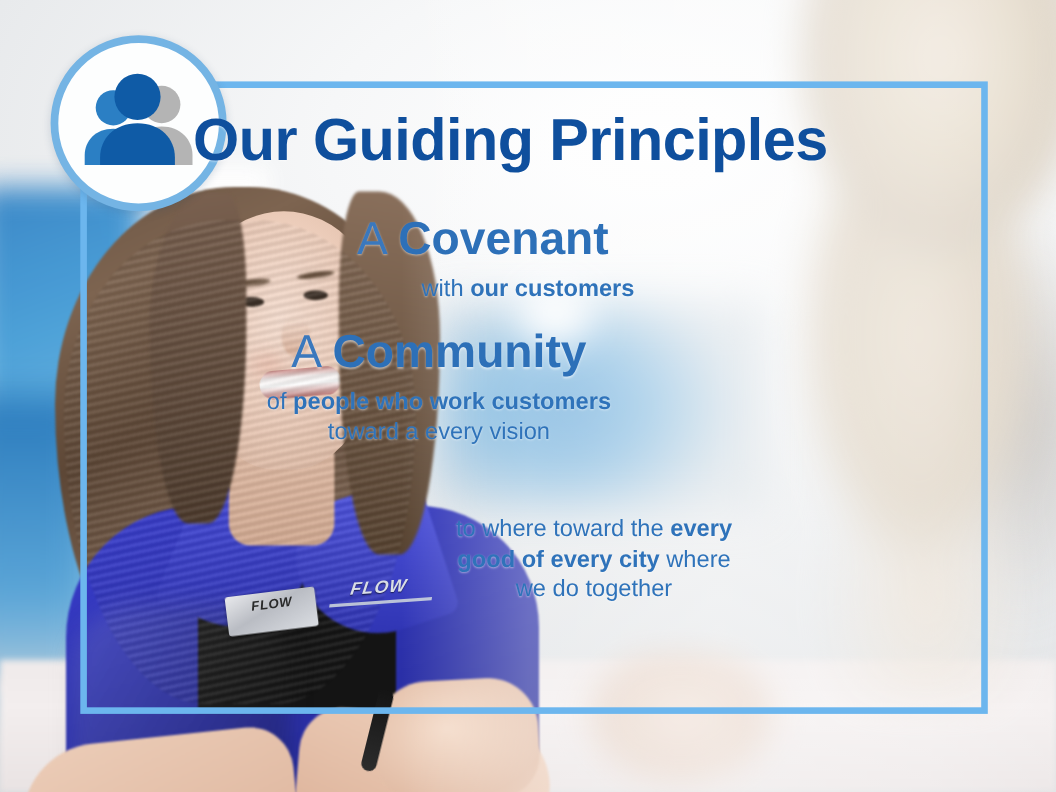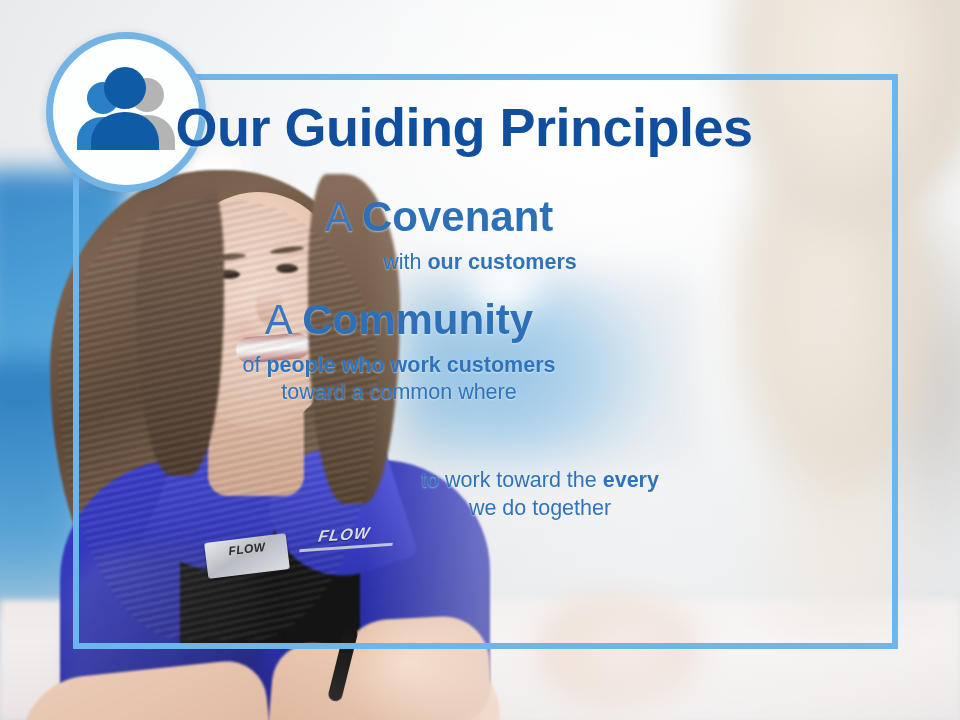--- a/index.html
+++ b/index.html
@@ -371,28 +371,31 @@
     <div class="blk-2">
       <div class="big">
         <span class="lw">A</span>
         <span class="bw">Community</span>
       </div>
       <div class="sp"></div>
       <div class="sub">
         <span class="reg">of </span><b>people who work customers</b>
       </div>
       <div class="sub">
-        <span class="reg">toward a common where</span>
+        <span class="reg">toward a every vision</span>
       </div>
     </div>
 
     <div class="blk-3">
       <div class="sp"></div>
       <div class="sub">
-        <span class="reg">to work toward the </span><b>every</b>
+        <span class="reg">to where toward the </span><b>every</b>
+      </div>
+      <div class="sub">
+        <b>good of every city</b><span class="reg"> where</span>
       </div>
       <div class="sub">
         <span class="reg">we do together</span>
       </div>
     </div>
 
   </div>
 
 </div>
 

